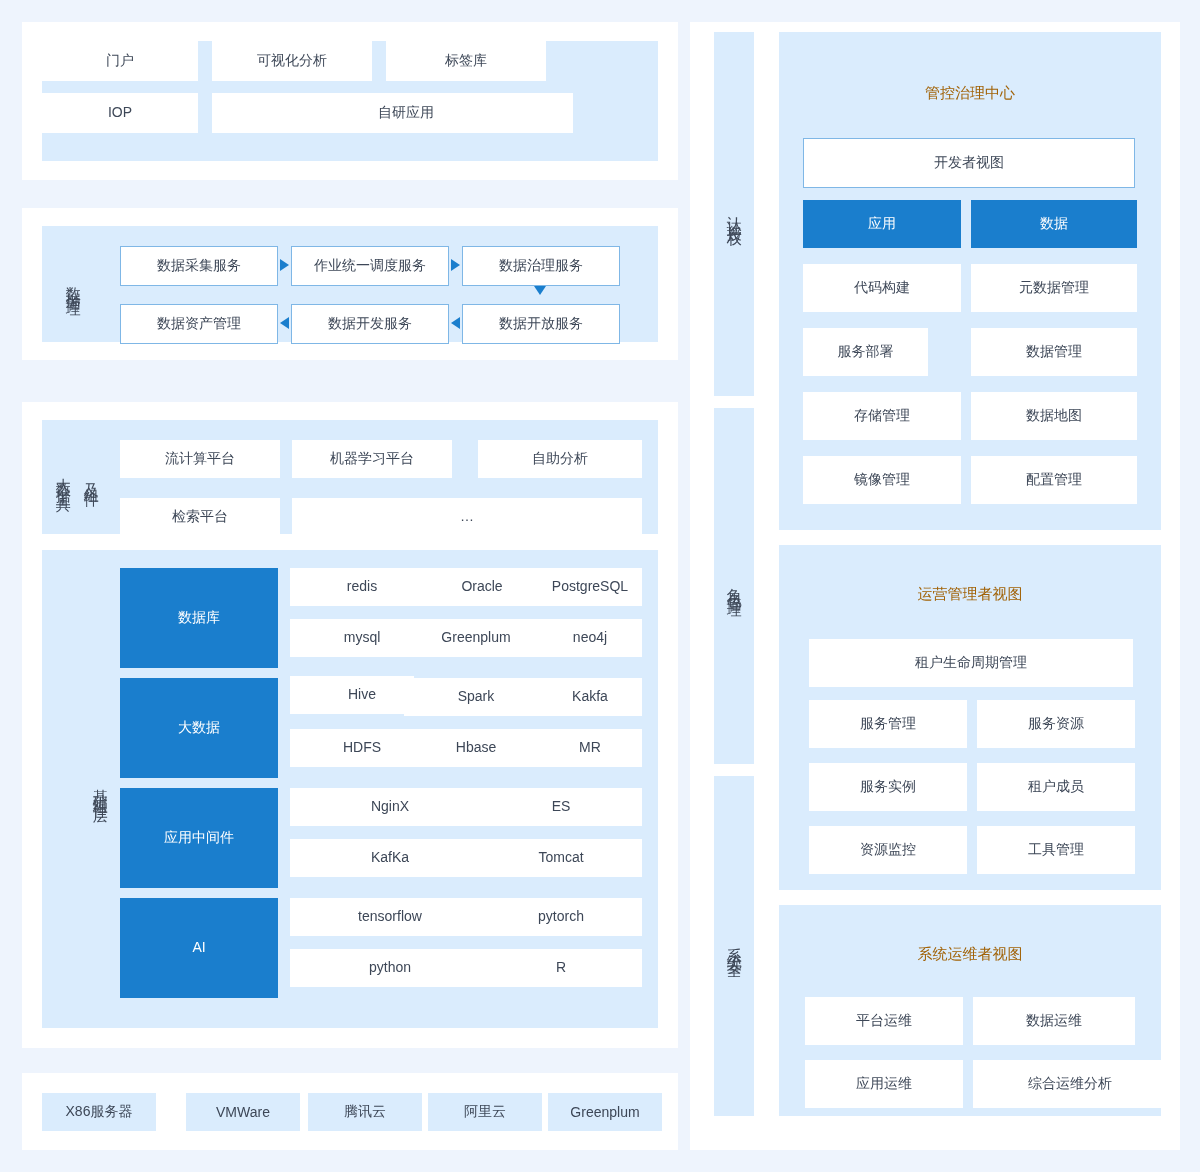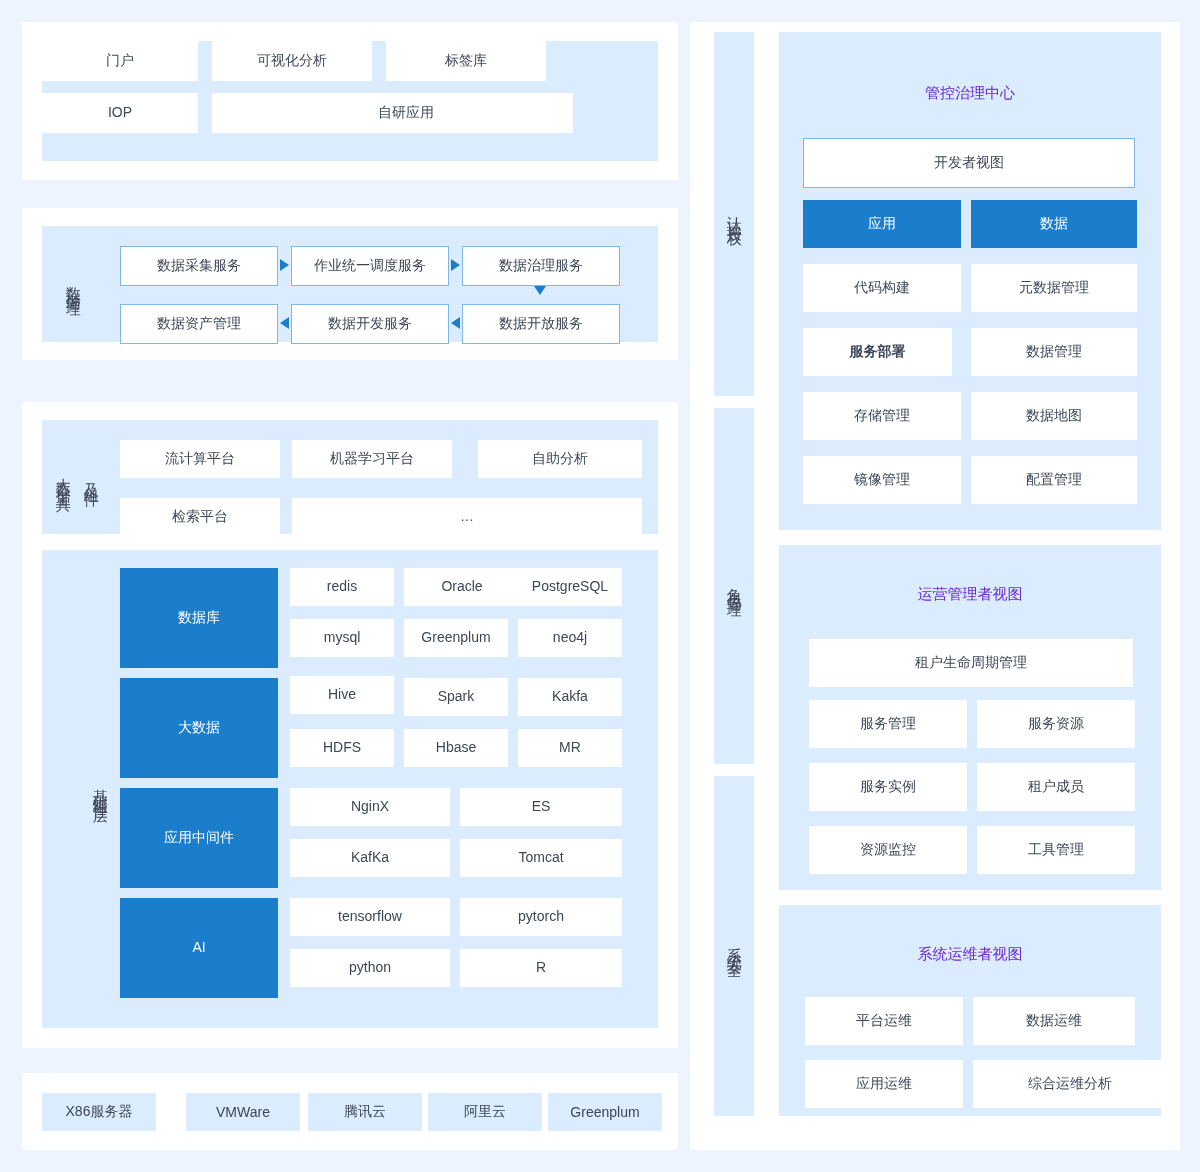--- a/index.html
+++ b/index.html
@@ -78,21 +78,21 @@
   #bdt-1{left:78px; top:20px;width:160px;}
   #bdt-2{left:250px;top:20px;width:160px;}
   #bdt-3{left:436px;top:20px;width:164px;}
   #bdt-4{left:78px; top:78px;width:160px;}
   #bdt-5{left:250px;top:78px;width:350px;}
 
   
   #panel-icl{position:absolute;left:20px;top:148px;width:616px;height:478px;}
   #label-icl{position:absolute;left:42px;top:180px;width:32px;height:118px;}
   .icl-head{position:absolute;width:158px;}
-  .icl-item{position:absolute;height:38px;}
+  .icl-item{position:absolute;height:38px;padding-left:20px;}
   
   #icl-h1{left:78px;  top:18px; height:100px;}
   #db-1{left:248px;top:18px; width:104px;}
   #db-2{left:362px;top:18px; width:116px;}
   #db-3{left:476px;top:18px; width:104px;}
   #db-4{left:248px;top:69px;width:104px;}
   #db-5{left:362px;top:69px;width:104px;}
   #db-6{left:476px;top:69px;width:104px;}
   
   #icl-h2{left:78px;  top:128px; height:100px;}
@@ -130,34 +130,34 @@
         display:flex;align-items:center;justify-content:center;}
   #vbar-auth{top:32px; height:364px;}
   #vbar-role{top:408px;height:356px;}
   #vbar-sec {top:776px;height:340px;}
 
   .rpanel{position:absolute;left:779px;width:382px;background:#daecfd;}
   #rp-govern{top:32px;  height:498px;}
   #rp-ops   {top:545px; height:345px;}
   #rp-maint {top:905px; height:211px;}
   .rpanel-title{position:absolute;left:0;top:0;width:100%;
-                text-align:center;font-size:15px;color:#6d28d9;}
+                text-align:center;font-size:15px;color:#a16207;}
   .rcell{position:absolute;height:48px;background:#ffffff;
          display:flex;align-items:center;justify-content:center;font-size:14px;}
   .rcell.accent{background:#1a7ecd;color:#ffffff;}
   .rcell.bordered{border:1px solid #7fb7e6;}
 
   
   #gv-title{top:52px;}
   #gv-dev{left:24px;top:106px;width:330px;}
   #gv-l1{left:24px; top:168px;width:158px;}
   #gv-r1{left:192px;top:168px;width:166px;}
   #gv-l2{left:24px; top:232px;width:158px;}
   #gv-r2{left:192px;top:232px;width:166px;}
-  #gv-l3{left:24px; top:296px;width:149px;font-weight:bold;}
+  #gv-l3{left:24px; top:296px;width:125px;}
   #gv-r3{left:192px;top:296px;width:166px;}
   #gv-l4{left:24px; top:360px;width:158px;}
   #gv-r4{left:192px;top:360px;width:166px;}
   #gv-l5{left:24px; top:424px;width:158px;}
   #gv-r5{left:192px;top:424px;width:166px;}
 
   
   #op-title{top:40px;}
   #op-top{left:30px;top:94px;width:324px;}
   #op-l1{left:30px; top:155px;width:158px;}

